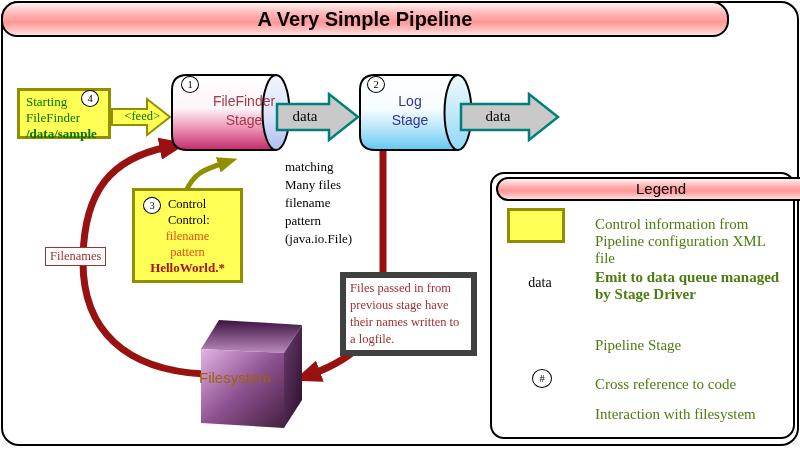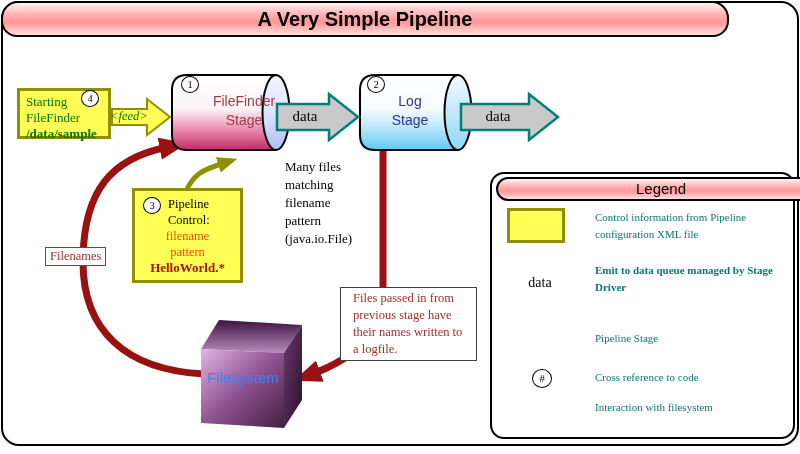--- a/index.html
+++ b/index.html
@@ -12,46 +12,46 @@
   .titlebar .t{width:100%;text-align:center;font-family:"Liberation Sans",sans-serif;
     font-weight:bold;font-size:20px;line-height:33px;color:#000;}
   svg.layer{position:absolute;left:0;top:0;z-index:1;}
   .ov{position:absolute;z-index:2;}
   .circle-ref{position:absolute;z-index:3;width:16px;height:15px;background:#fff;
     border:1px solid #000;border-radius:50%;text-align:center;font-size:10.5px;line-height:15px;color:#000;}
   .ybox{background:#ffff55;border:3px solid #8f8f00;box-sizing:border-box;}
   .start-box{left:17px;top:88px;width:94px;height:51px;padding:3px 0 16px 6px;
     font-size:13px;line-height:16px;color:#007700;}
   .start-box .bold{font-weight:bold;}
-  .feed-label{left:110px;top:109px;width:50px;text-align:left;color:#007700;font-size:12.5px;font-style:italic;}
+  .feed-label{left:110px;top:109px;width:50px;text-align:right;color:#007700;font-size:12.5px;}
   .stage-label{text-align:center;font-family:"Liberation Sans",sans-serif;font-size:14px;line-height:19px;}
   .stage1{left:174px;top:92px;width:100px;color:#a03c48;padding-left:20px;}
   .stage2{left:362px;top:92px;width:96px;color:#333399;}
   .data-label{width:44px;text-align:center;font-size:15px;color:#000;}
   .control-box{left:132px;top:188px;width:111px;height:95px;padding-top:5px;
     font-size:12.5px;line-height:16px;text-align:center;color:#000;}
   .control-box .head{display:flex;text-align:left;padding-left:8px;gap:7px;}
   .control-box .head .circle-ref{position:static;flex:0 0 16px;margin-top:1px;}
   .control-box .orange{color:#e55014;}
   .control-box .pat{color:#aa1111;font-weight:bold;font-size:13px;}
   .many-files{left:285px;top:158px;width:112px;font-size:13px;line-height:18px;color:#000;}
   .filenames{left:45px;top:247px;padding:1px 4px;background:#fff;border:1px solid #a03030;
     color:#a03030;font-size:12.5px;}
-  .red-box{left:340px;top:272px;width:137px;background:#fff;border:1px solid #404040;
-    color:#a03030;font-size:12.5px;line-height:17px;padding:2px 12px;box-sizing:border-box;margin-top:15px;}
-  .fs-label{left:199px;top:369px;width:88px;text-align:center;color:#3b82f6;
+  .red-box{left:340px;top:272px;width:137px;background:#fff;border:6px solid #404040;
+    color:#a03030;font-size:12.5px;line-height:17px;padding:2px 4px;box-sizing:border-box;}
+  .fs-label{left:199px;top:369px;width:88px;text-align:left;color:#a16207;
     font-family:"Liberation Sans",sans-serif;font-size:15px;}
   .legend-frame{left:490px;top:172px;width:301px;height:263px;border:2px solid #000;
     border-radius:14px;background:#fff;z-index:1;}
   .legend-header{left:496px;top:177px;width:330px;height:24px;border:2px solid #000;
     border-radius:12px;box-sizing:border-box;
     background:linear-gradient(180deg,#fff2f2 0%,#ffb4b4 35%,#ff9696 60%,#ffdfdf 100%);}
   .legend-header .t{text-align:center;font-family:"Liberation Sans",sans-serif;
     font-size:15px;line-height:20px;color:#000;}
-  .legend-label{width:192px;font-size:11px;line-height:17px;color:#0f766e;}
+  .legend-label{width:192px;font-size:15px;line-height:17px;color:#4d7c0f;margin-top:7px;}
   .yellow-swatch{left:507px;top:208px;width:58px;height:35px;}
   .legend-data-label{left:512px;top:275px;width:56px;text-align:center;font-size:14px;color:#000;}
   .hash-circle{left:532px;top:369px;}
 </style>
 </head>
 <body>
 
 <div class="frame"></div>
 <div class="titlebar">
   <div class="t">A Very Simple Pipeline</div>
@@ -147,32 +147,32 @@
 </div>
 <div class="circle-ref" style="left:367px;top:76px;">2</div>
 
 <div class="ov data-label" style="left:283px;top:108px;">data</div>
 <div class="ov data-label" style="left:476px;top:108px;">data</div>
 
 <div class="ov ybox control-box">
   <div class="head">
     <span class="circle-ref">3</span>
     <span>
-      <div>Pipeline</div>
+      <div>Control</div>
       <div>Control:</div>
     </span>
   </div>
   <div class="orange">filename</div>
   <div class="orange">pattern</div>
   <div class="pat">HelloWorld.*</div>
 </div>
 
 <div class="ov many-files">
+  <div>matching</div>
   <div>Many files</div>
-  <div>matching</div>
   <div>filename</div>
   <div>pattern</div>
   <div>(java.io.File)</div>
 </div>
 
 <div class="ov filenames">Filenames</div>
 
 <div class="ov red-box">Files passed in from previous stage have their names written to a logfile.</div>
 
 <div class="ov fs-label">Filesystem</div>

